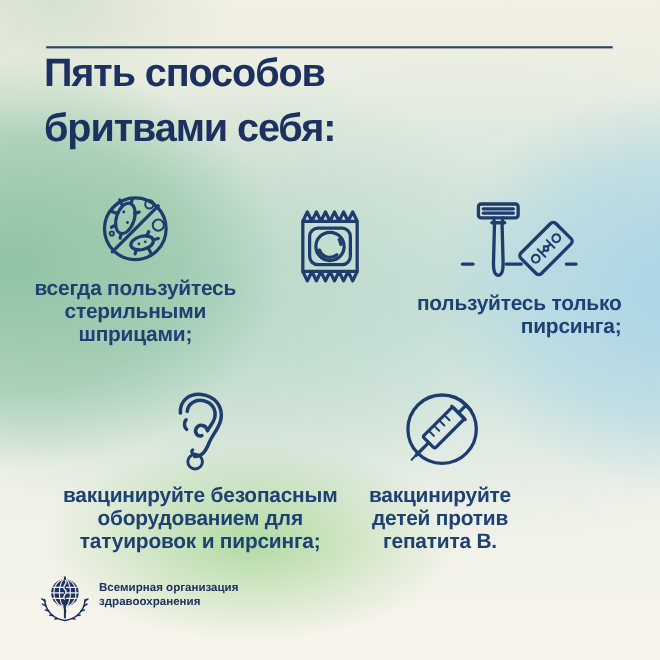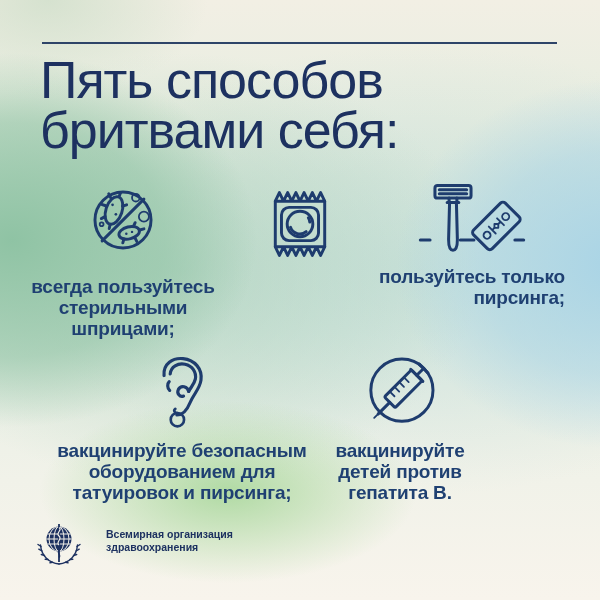--- a/index.html
+++ b/index.html
@@ -14,43 +14,43 @@
       radial-gradient(290px 140px at 38% 82%, rgba(160,212,146,.8) 0%, rgba(160,212,146,0) 65%),
       radial-gradient(430px 310px at 30% 45%, rgba(156,201,176,.55) 0%, rgba(156,201,176,0) 70%),
       radial-gradient(520px 300px at 70% 45%, rgba(176,214,213,.5) 0%, rgba(176,214,213,0) 75%),
       radial-gradient(200px 120px at 8% 0%, rgba(190,215,190,.55) 0%, rgba(190,215,190,0) 80%),
       linear-gradient(180deg,#f2efe4 0%,#ebeee2 12%,#e4ecdf 30%,#e6eee4 55%,#f1f2e9 80%,#f8f4ec 100%);
   }
 
   .top-rule{ position:absolute; left:42px; top:42px; width:515px; height:2px; background:var(--rule-navy); }
 
   .title{
-    position:absolute; left:40px; top:55px;
-    font-size:52px; line-height:50px; font-weight:normal;
+    position:absolute; left:40px; top:41px;
+    font-size:36px; line-height:50px; font-weight:bold;
     letter-spacing:-1px; color:var(--title-navy);
   }
 
   .tip{ position:absolute; display:flex; flex-direction:column; align-items:center; text-align:center; }
   .icon-wrap{ height:80px; display:flex; align-items:center; justify-content:center; margin-bottom:4px; }
   .row2 .icon-wrap{ height:84px; }
   .caption{
     font-size:19px; font-weight:bold; line-height:21px;
     letter-spacing:-0.2px; color:var(--text-navy);
   }
-  #tip1{ left:30px;  top:180px; width:186px;gap:12px; }
+  #tip1{ left:30px;  top:168px; width:186px; }
   #tip2{ left:222px; top:184px; width:156px; }
   #tip3{ left:374px; top:182px; width:196px;text-align:right; }
   #tip4{ left:56px;  top:352px; width:252px; }
   #tip5{ left:314px; top:352px; width:172px; }
 
   .icon{ stroke:var(--icon-navy); fill:none; stroke-width:3.1; stroke-linecap:round; stroke-linejoin:round; }
   .icon .dot{ fill:var(--icon-navy); stroke:none; }
   .icon .thin{ stroke-width:1.9; }
 
-  .footer{ position:absolute; left:36px; top:521px; display:flex; gap:24px; align-items:flex-start; }
+  .footer{ position:absolute; left:36px; top:521px; display:flex; gap:8px; align-items:flex-start; }
   .who-text{
     margin-top:7px; font-size:10.5px; font-weight:bold; line-height:13px;
     color:var(--title-navy);
   }
 </style>
 </head>
 <body>
 
 <div class="canvas">
 

